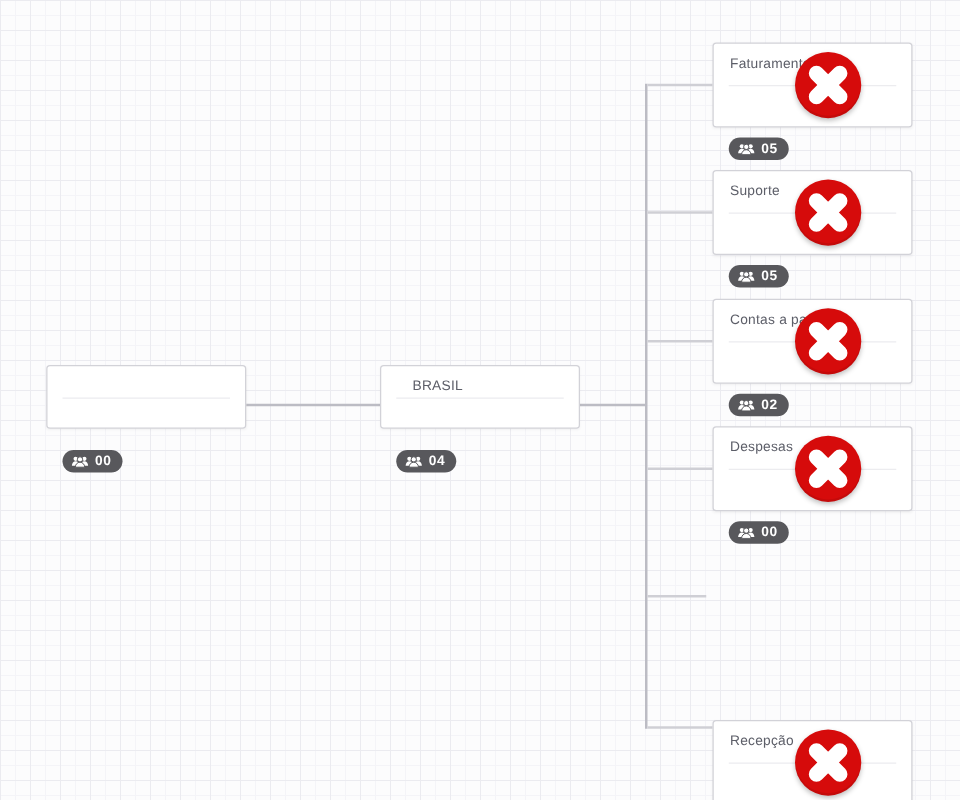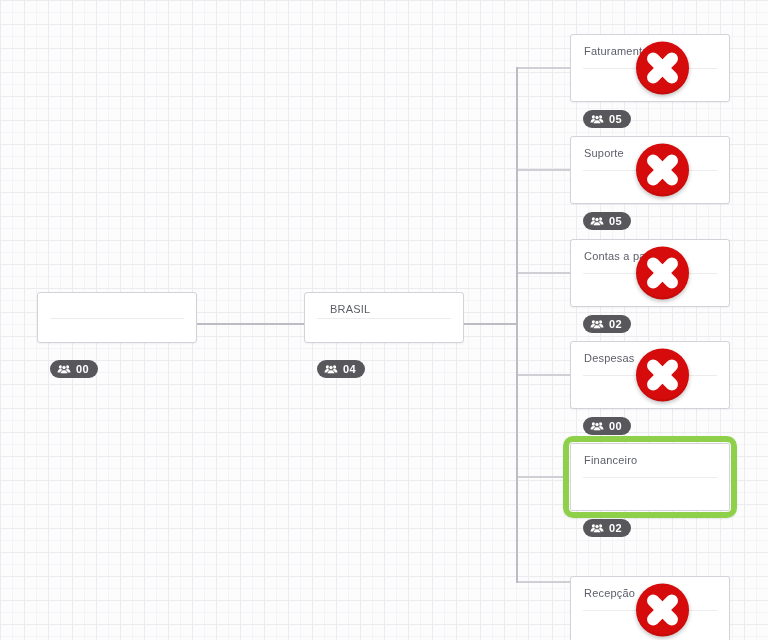--- a/index.html
+++ b/index.html
@@ -233,39 +233,20 @@
     <div class="delete-btn">
       <svg width="53" height="53" viewBox="0 0 54 54">
         <g stroke="#ffffff" stroke-width="12.5" stroke-linecap="round">
           <line x1="17.5" y1="17.5" x2="36.5" y2="36.5"></line>
           <line x1="36.5" y1="17.5" x2="17.5" y2="36.5"></line>
         </g>
       </svg>
     </div>
   </div>
 
-  <div class="selected-wrap">
-    <div class="node">
-      <div class="node-title">Financeiro</div>
-      <div class="node-divider"></div>
-      <div class="badge">
-        <span>
-          <svg width="14" height="10" viewBox="0 0 28 20" fill="#ffffff">
-            <circle cx="7" cy="6" r="3.4"></circle>
-              <path d="M1 17c0-3.9 2.7-7 6-7s6 3.1 6 7z"></path>
-            <circle cx="21" cy="6" r="3.4"></circle>
-              <path d="M15 17c0-3.9 2.7-7 6-7s6 3.1 6 7z"></path>
-            <circle cx="14" cy="7" r="4.2" stroke="#58585c" stroke-width="1.6"></circle>
-            <path d="M6.5 19.5c0-4.4 3.4-8 7.5-8s7.5 3.6 7.5 8z" stroke="#58585c" stroke-width="1.6"></path>
-          </svg>
-        </span>
-        <span>02</span>
-      </div>
-    </div>
-  </div>
 
   <div class="node" style="left:570px;top:576px;">
     <div class="node-title">Recepção</div>
     <div class="node-divider"></div>
     <div class="badge">
       <span>
         <svg width="14" height="10" viewBox="0 0 28 20" fill="#ffffff">
           <circle cx="7" cy="6" r="3.4"></circle>
             <path d="M1 17c0-3.9 2.7-7 6-7s6 3.1 6 7z"></path>
           <circle cx="21" cy="6" r="3.4"></circle>

